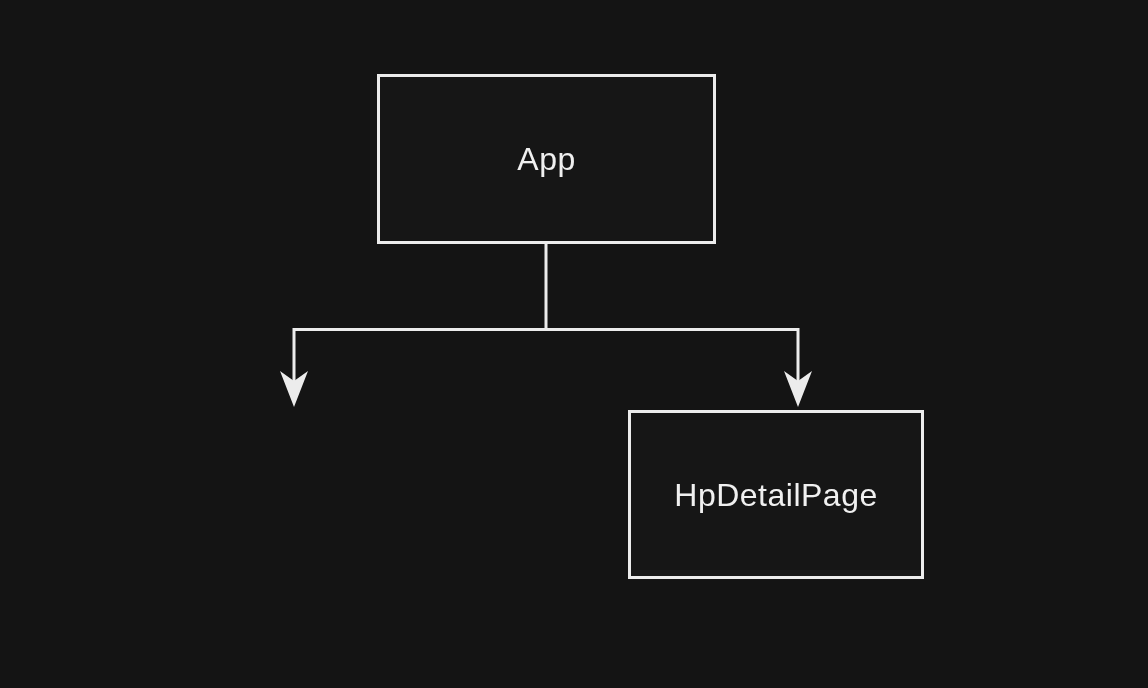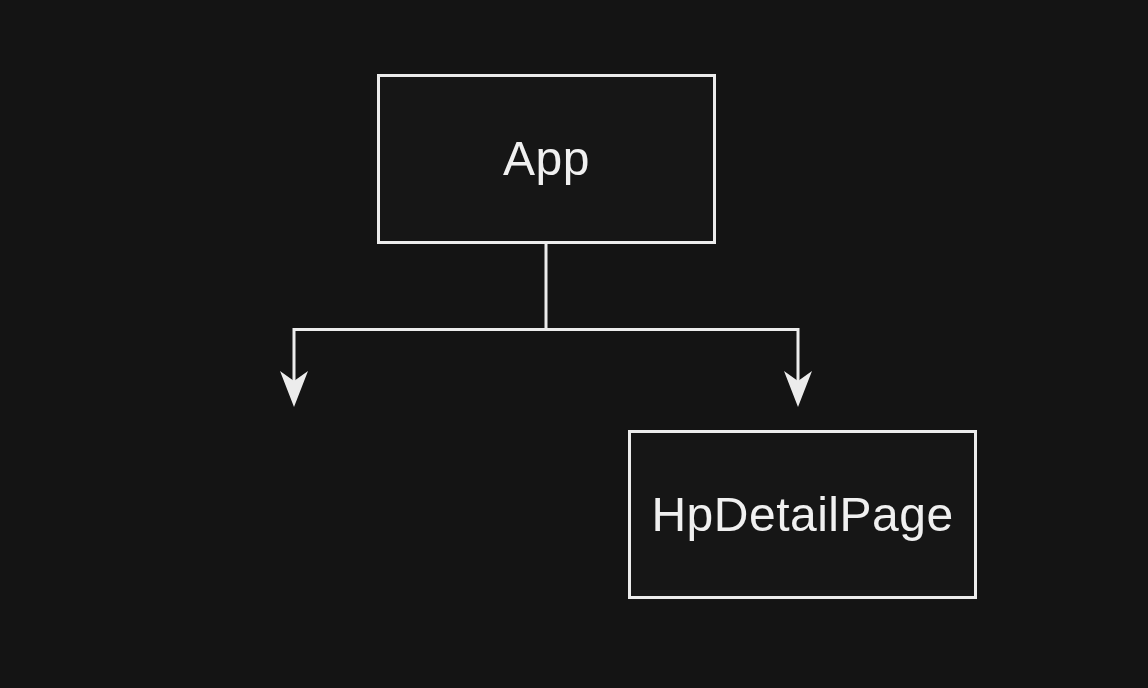--- a/index.html
+++ b/index.html
@@ -38,28 +38,28 @@
     position: absolute;
     box-sizing: border-box;
     background: #161616;
     border: 3px solid #ececec;
     display: flex;
     align-items: center;
     justify-content: center;
   }
   .node-label {
     color: #f0f0f0;
-    font-size: 48px;
+    font-size: 32px;
     line-height: 1;
     white-space: nowrap;
     letter-spacing: 0.5px;
   }
   .node-app          { left: 377px; top: 74px;  width: 339px; height: 170px; }
   .node-mapview      { left: 123px; top: 410px; width: 341px; height: 169px; }
-  .node-hpdetailpage { left: 628px; top: 410px; width: 349px; height: 169px; margin-top: 20px; }
+  .node-hpdetailpage { left: 628px; top: 410px; width: 296px; height: 169px; }
 </style>
 </head>
 <body>
 
 <div class="canvas">
 
   <svg class="edge-layer" viewBox="0 0 1148 688" aria-hidden="true">
 
     <path class="edge" d="M 546 243 L 546 331"></path>
 

